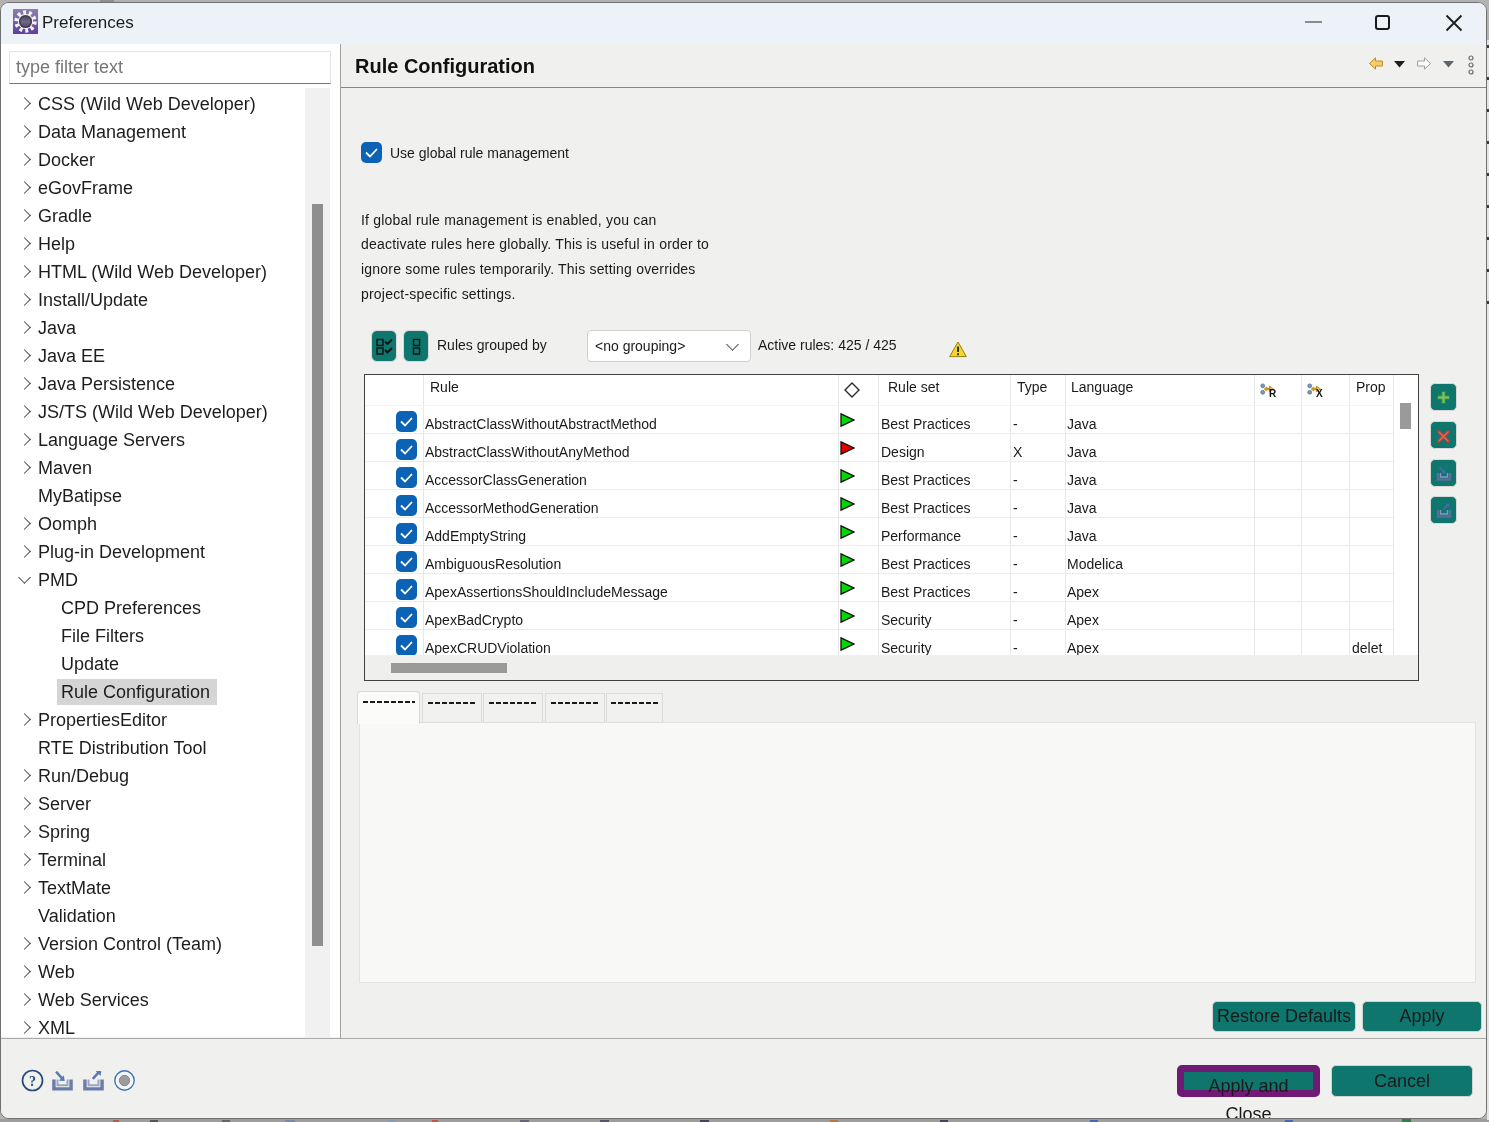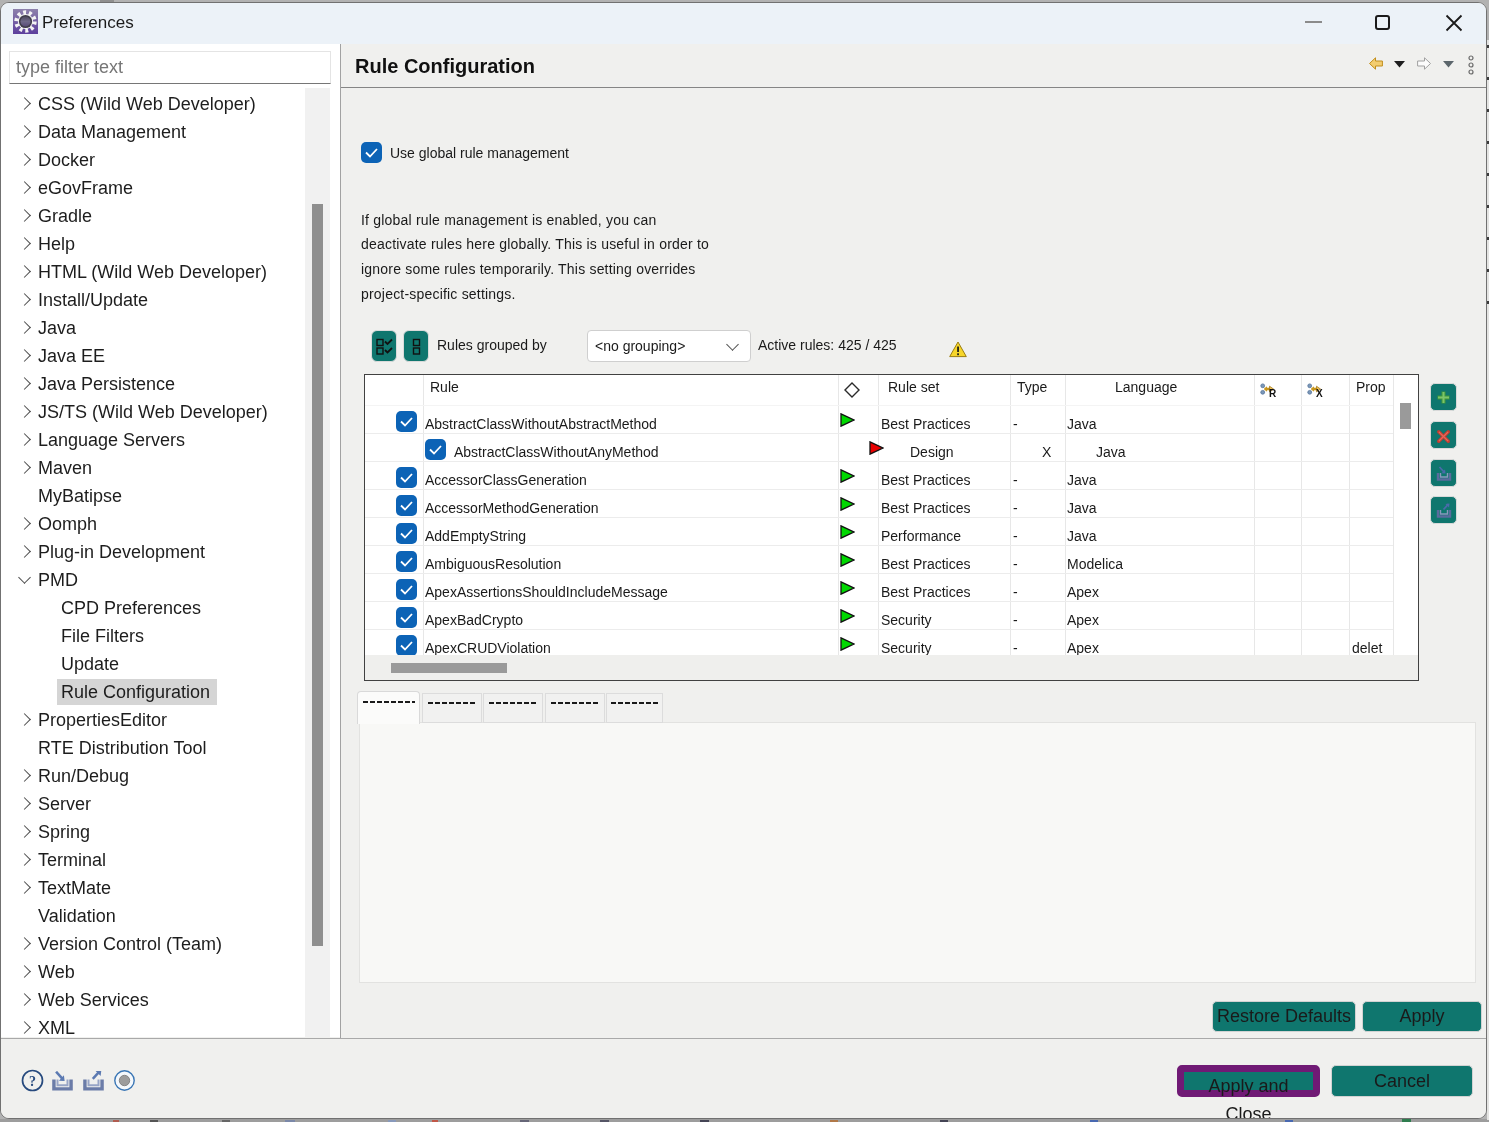--- a/index.html
+++ b/index.html
@@ -204,21 +204,21 @@
       <div class="abs" style="left:0;top:170px;width:1028px;height:1px;background:#ececec;"></div>
       <div class="abs" style="left:0;top:198px;width:1028px;height:1px;background:#ececec;"></div>
       <div class="abs" style="left:0;top:226px;width:1028px;height:1px;background:#ececec;"></div>
       <div class="abs" style="left:0;top:254px;width:1028px;height:1px;background:#ececec;"></div>
       <div class="abs t18" style="left:65px;top:4px;">Rule</div>
       <svg class="abs" style="left:479px;top:7px" width="16" height="16" viewBox="0 0 16 16">
           <polygon points="8,1 15,8 8,15 1,8" fill="#fff" stroke="#2a2a2a" stroke-width="1.4"></polygon>
         </svg>
       <div class="abs t18" style="left:523px;top:4px;">Rule set</div>
       <div class="abs t18" style="left:652px;top:4px;">Type</div>
-      <div class="abs t18" style="left:706px;top:4px;margin-left:44px;">Language</div>
+      <div class="abs t18" style="left:706px;top:4px;">Language</div>
       <svg class="abs" style="left:895px;top:8px" width="16" height="15" viewBox="0 0 16 15">
           <circle cx="2.7" cy="2.8" r="1.9" fill="#7d99b8" stroke="#53729c" stroke-width="0.8"></circle>
           <circle cx="2.7" cy="9.3" r="1.9" fill="#7d99b8" stroke="#53729c" stroke-width="0.8"></circle>
           <path d="M4.5 6 H11" stroke="#c8961c" stroke-width="2.6"></path>
           <polygon points="9.5,3.2 13.5,6 9.5,8.8" fill="#ecc35c" stroke="#a6791a" stroke-width="0.8"></polygon>
           <polygon points="7,3.2 4,6 7,8.8" fill="#c8961c"></polygon>
           <text x="9" y="14.2" font-size="10" font-weight="bold" fill="#111" font-family="Liberation Sans,sans-serif">R</text>
         </svg>
       <svg class="abs" style="left:942px;top:8px" width="16" height="15" viewBox="0 0 16 15">
           <circle cx="2.7" cy="2.8" r="1.9" fill="#7d99b8" stroke="#53729c" stroke-width="0.8"></circle>
@@ -234,21 +234,21 @@
               <path d="M5 10.5 L9 14.5 L16 7" stroke="#fff" stroke-width="1.8" fill="none"></path>
             </svg></span>
         <span class="abs t18" style="left:60px;top:5px;">AbstractClassWithoutAbstractMethod</span>
         <svg class="abs" style="left:475px;top:8px" width="15" height="14" viewBox="0 0 15 14">
             <polygon points="1,0.8 13.8,7 1,13.2" fill="#00d800" stroke="#111" stroke-width="1.3"></polygon>
           </svg>
         <span class="abs t18" style="left:516px;top:5px;">Best Practices</span>
         <span class="abs t18" style="left:648px;top:5px;">-</span>
         <span class="abs t18" style="left:702px;top:5px;">Java</span>
       </div>
-      <div class="abs" style="left:0;top:58px;width:1053px;height:28px;line-height:28px;margin-left:29px;">
+      <div class="abs" style="left:0;top:58px;width:1053px;height:28px;line-height:28px;">
         <span class="cb" style="left:31px;top:6px;"><svg width="21" height="21" viewBox="0 0 21 21">
               <path d="M5 10.5 L9 14.5 L16 7" stroke="#fff" stroke-width="1.8" fill="none"></path>
             </svg></span>
         <span class="abs t18" style="left:60px;top:5px;">AbstractClassWithoutAnyMethod</span>
         <svg class="abs" style="left:475px;top:8px" width="15" height="14" viewBox="0 0 15 14">
             <polygon points="1,0.8 13.8,7 1,13.2" fill="#e80000" stroke="#111" stroke-width="1.3"></polygon>
           </svg>
         <span class="abs t18" style="left:516px;top:5px;">Design</span>
         <span class="abs t18" style="left:648px;top:5px;">X</span>
         <span class="abs t18" style="left:702px;top:5px;">Java</span>

